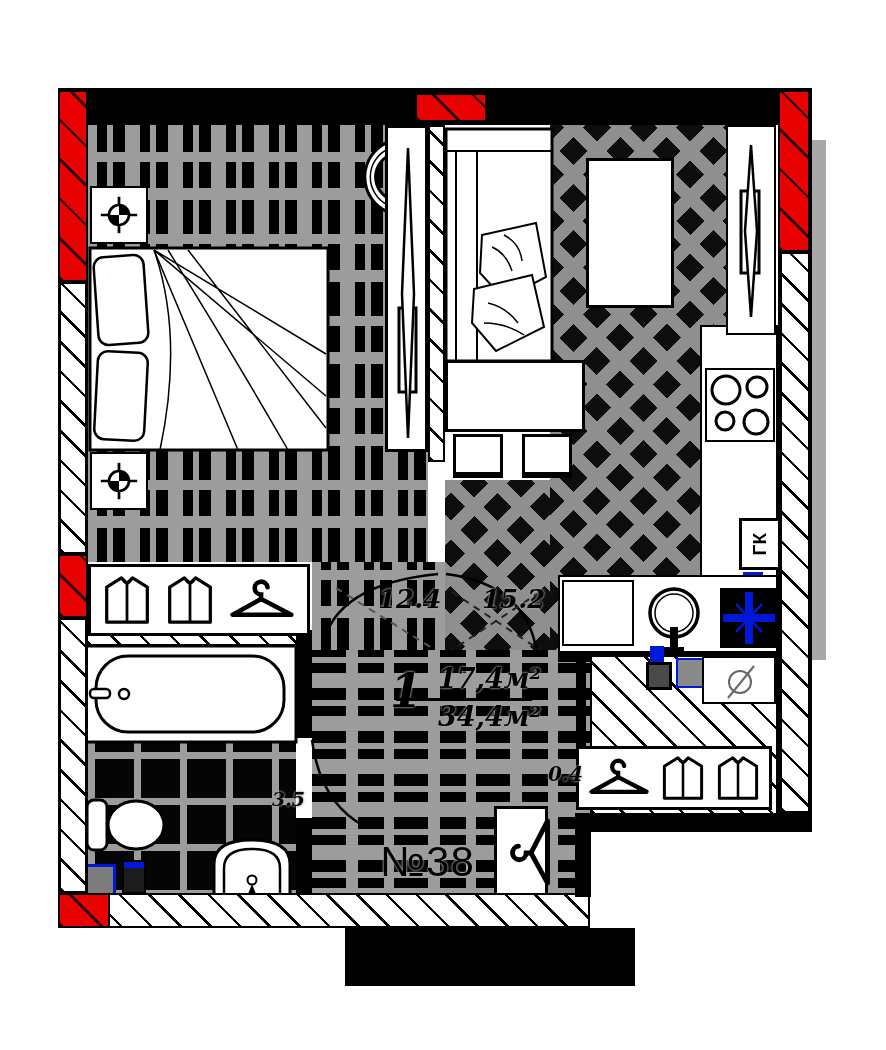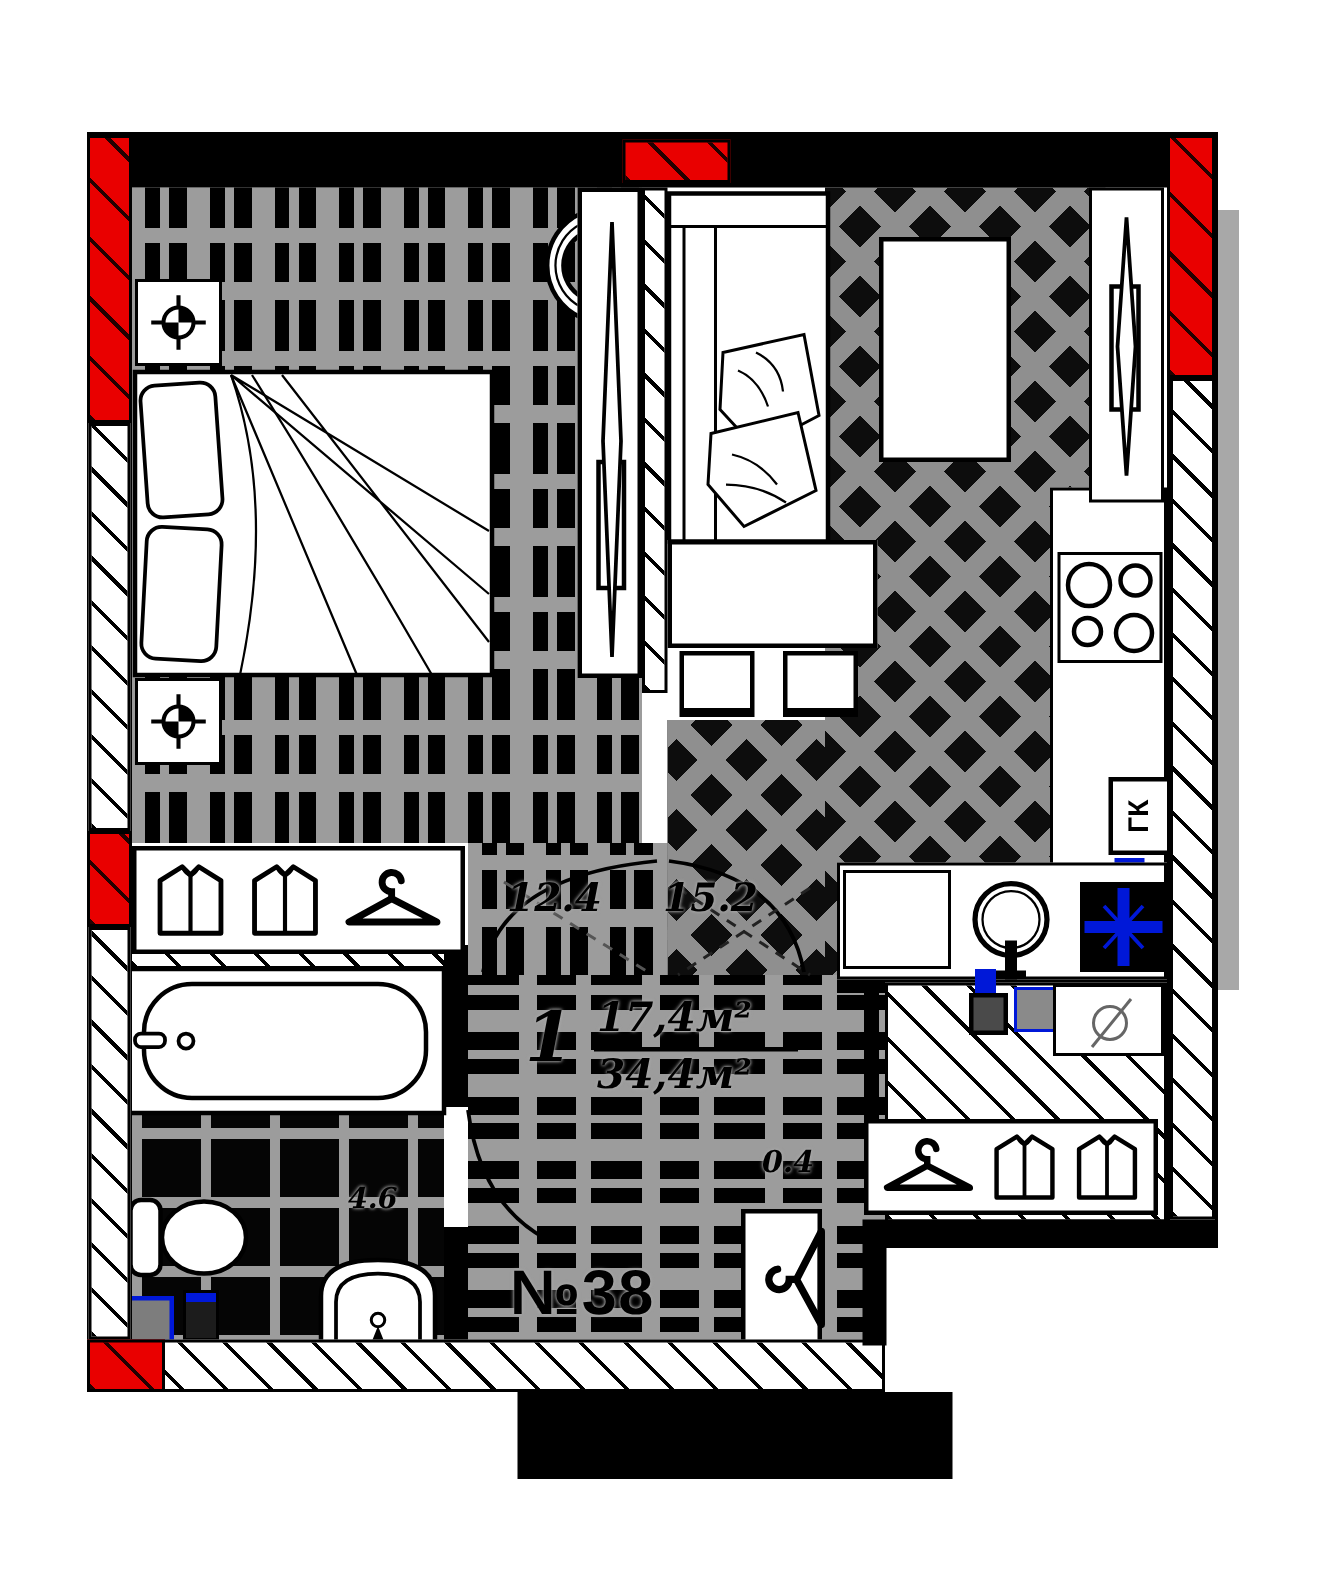--- a/index.html
+++ b/index.html
@@ -30,23 +30,23 @@
   
   .rug{background:#0d0d0d;
     background-image:
       repeating-linear-gradient(45deg,transparent 0 20px,#8f8f8f 20px 33px),
       repeating-linear-gradient(-45deg,transparent 0 20px,#8f8f8f 20px 33px);}
   
   .tile{background:#050505;
     background-image:
       repeating-linear-gradient(0deg,#9c9c9c 0 7px,transparent 7px 46px),
       repeating-linear-gradient(90deg,#9c9c9c 0 7px,transparent 7px 46px);}
-  .lbl{position:absolute;font-family:"DejaVu Serif",serif;font-style:italic;font-weight:bold;color:#000;white-space:nowrap;}
+  .lbl{position:absolute;font-family:"DejaVu Serif",serif;font-style:italic;font-weight:bold;color:#000;white-space:nowrap;padding-left:40px;}
   .halo{text-shadow:0 0 3px #aaa,0 0 2px #aaa;}
-  .apt{font-family:"Liberation Sans",sans-serif;font-style:normal;font-weight:bold;letter-spacing:1px;}
+  .apt{font-family:"Liberation Sans",sans-serif;font-style:normal;font-weight:normal;letter-spacing:1px;}
   .wstrip{display:flex;align-items:center;justify-content:space-around;padding:4px;}
   .gk{writing-mode:vertical-rl;transform:rotate(180deg);font-weight:bold;font-size:19px;
       font-family:"Liberation Sans",sans-serif;margin:auto;}
   .boilerbox{display:flex;}
   svg{display:block;}
 </style>
 </head>
 <body>
 
 <div id="stage">
@@ -265,21 +265,21 @@
     <path d="M322 648 Q334 584 438 574" fill="none" stroke="#000" stroke-width="2.5"></path>
     <path d="M536 648 Q524 584 446 574" fill="none" stroke="#000" stroke-width="2.5"></path>
     <path d="M312 740 Q320 802 364 826" fill="none" stroke="#000" stroke-width="2.5"></path>
     <path d="M452 592 L540 650" stroke="#222" stroke-width="2" stroke-dasharray="7 6"></path>
     <path d="M540 592 L452 650" stroke="#222" stroke-width="2" stroke-dasharray="7 6"></path>
     <path d="M336 588 L432 648" stroke="#555" stroke-width="2" stroke-dasharray="7 6"></path>
   </svg>
 
   <div class="lbl halo" style="left:338px;top:584px;font-size:26px;">12.4</div>
   <div class="lbl halo" style="left:442px;top:584px;font-size:26px;">15.2</div>
-  <div class="lbl halo" style="left:232px;top:788px;font-size:19px;">4.6</div>
+  <div class="lbl halo" style="left:232px;top:788px;font-size:19px;">3.5</div>
   <div class="lbl halo" style="left:508px;top:762px;font-size:20px;">0.4</div>
 
   <div class="lbl halo" style="left:350px;top:664px;font-size:46px;">1</div>
   <div class="lbl halo" style="left:398px;top:663px;font-size:27px;">17,4м²</div>
   <div class="abs" style="left:396px;top:698px;width:136px;height:3px;background:#000;"></div>
   <div class="lbl halo" style="left:398px;top:701px;font-size:27px;">34,4м²</div>
 
   <div class="lbl apt halo" style="left:340px;top:838px;font-size:42px;">№38</div>
 
   <div class="abs" style="left:812px;top:140px;width:14px;height:520px;background:#a8a8a8;"></div>

